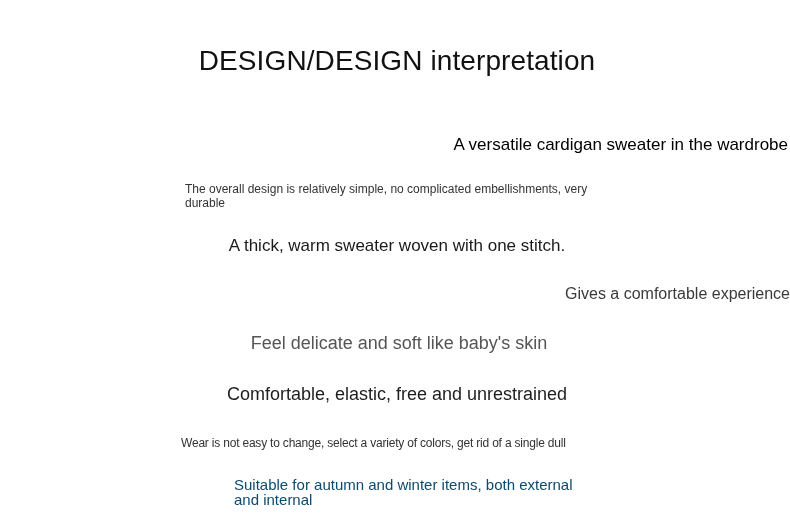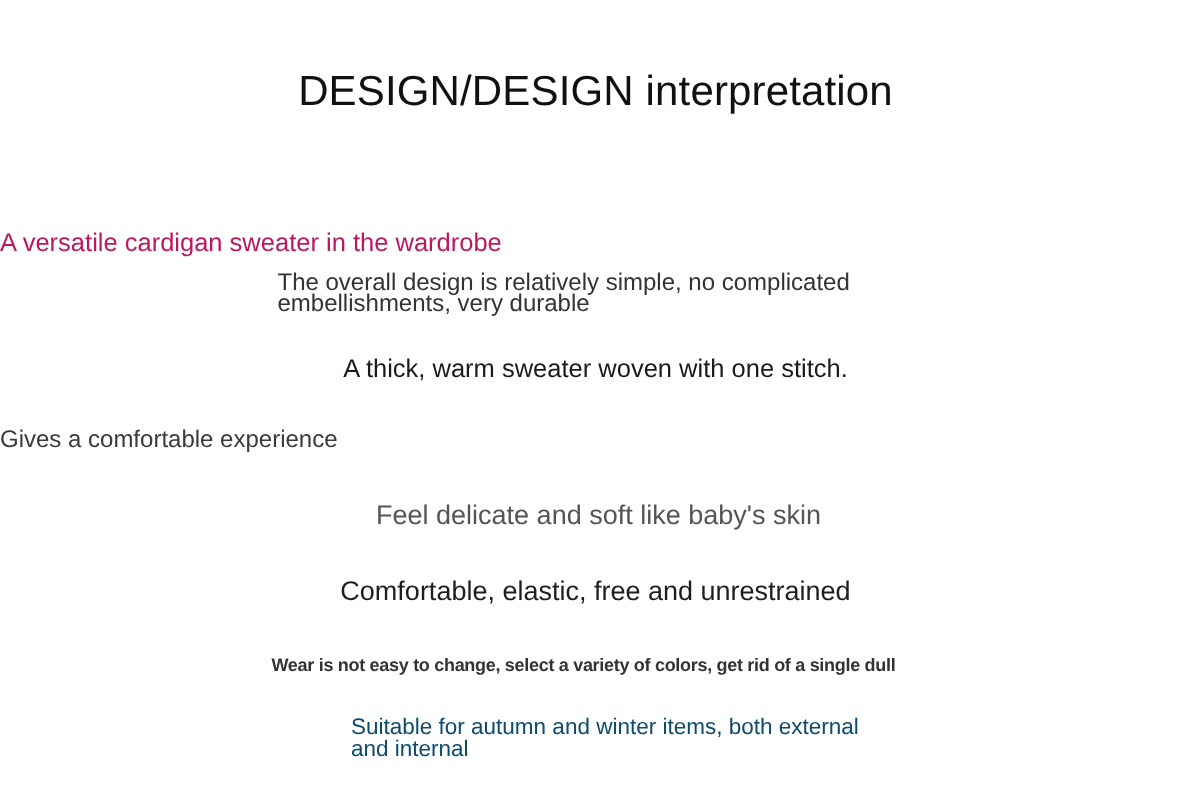--- a/index.html
+++ b/index.html
@@ -25,47 +25,47 @@
       top: 45px;
       text-align: center;
       font-size: 28px;
       color: #111111;
       font-weight: normal;
       letter-spacing: 0.1px;
     }
     .h1 {
       left: 0;
       width: 788px;
-      top: 152px;
-      text-align: left;
+      top: 135px;
+      text-align: right;
       font-size: 17px;
-      color: #be185d;
+      color: #000000;
     }
     .small1 {
       left: 185px;
       width: 430px;
       top: 182px;
-      font-size: 16px;
+      font-size: 12px;
       line-height: 14px;
       color: #333333;
       white-space: normal;
     }
     .h2 {
       left: 0;
       width: 794px;
       top: 236px;
       text-align: center;
       font-size: 17px;
       color: #1a1a1a;
     }
     .h3 {
       left: 0;
       width: 790px;
       top: 285px;
-      text-align: left;
+      text-align: right;
       font-size: 16px;
       color: #3a3a3a;
     }
     .h4 {
       left: 0;
       width: 798px;
       top: 333px;
       text-align: center;
       font-size: 18px;
       color: #555555;
@@ -77,21 +77,20 @@
       text-align: center;
       font-size: 18px;
       color: #1e1e1e;
     }
     .small2 {
       left: 181px;
       top: 436px;
       font-size: 12px;
       color: #333333;
       letter-spacing: -0.2px;
-      font-weight: bold;
     }
     .h6 {
       left: 234px;
       width: 340px;
       top: 477px;
       font-size: 15px;
       line-height: 15px;
       color: #0c4a6e;
       white-space: normal;
     }

